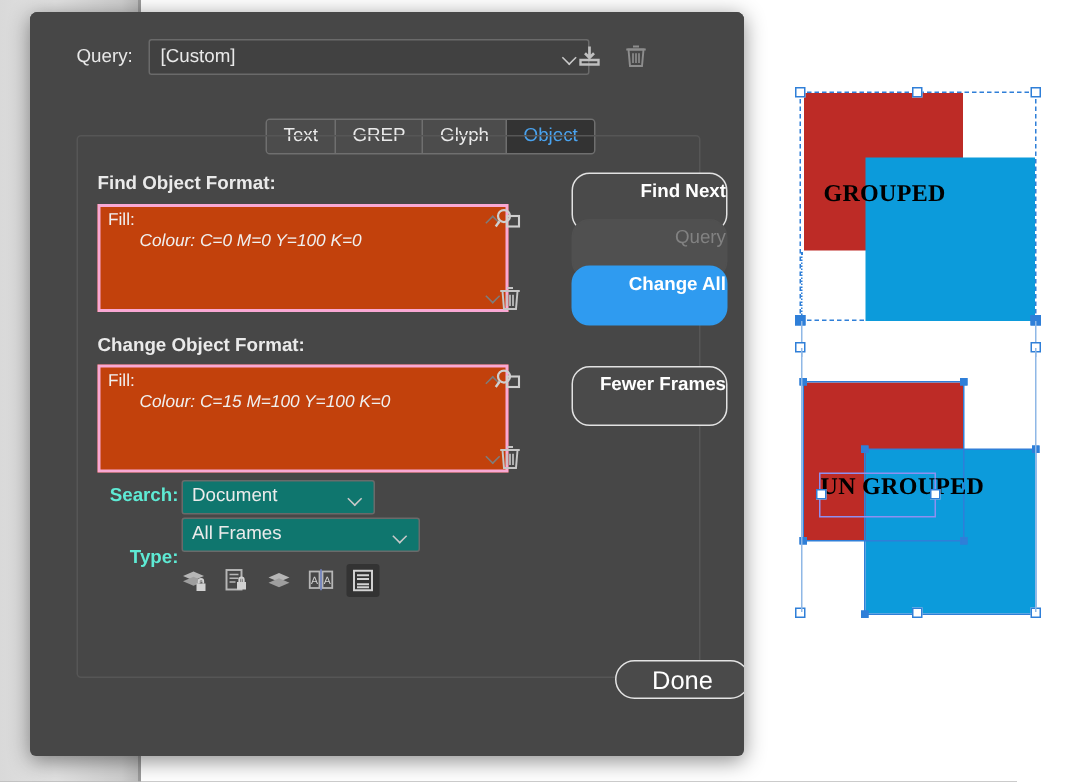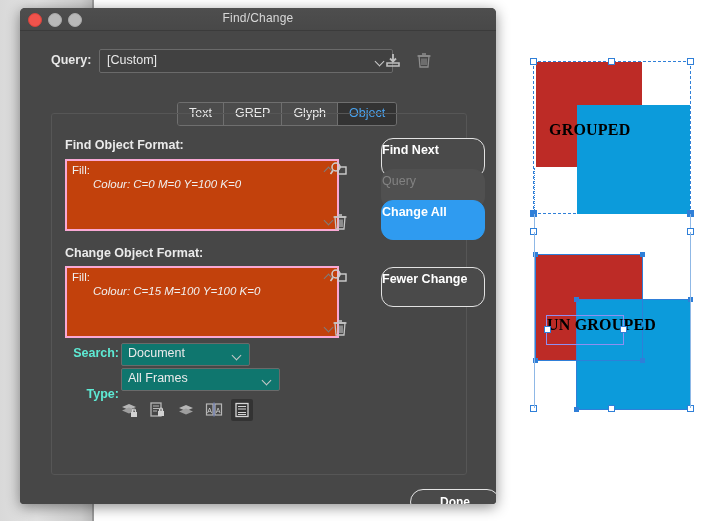--- a/index.html
+++ b/index.html
@@ -88,21 +88,21 @@
   .query-row {
     position: absolute;
     left: 0; top: 18px;
     width: 476px; height: 24px;
   }
   .query-label {
     position: absolute;
     left: 31px; top: 4px;
     font-size: 12.5px;
     color: #e8e8e8;
-    font-weight: 700;
+    font-weight: 400;
   }
   .query-select {
     position: absolute;
     left: 79px; top: 0;
     width: 272px; height: 22px;
     background: #414141;
     border: 1px solid #6a6a6a;
     border-radius: 2px;
     padding-left: 20px;
   }
@@ -229,21 +229,21 @@
   .trash-change{ top: 286px; }
 
   
   .act-btn {
     position: absolute;
     left: 361px;
     width: 104px; height: 40px;
     border-radius: 12px;
     font-size: 12.5px;
     font-weight: 700;
-    text-align: left;
+    text-align: right;
     line-height: 23px;
     cursor: pointer;
     box-sizing: border-box;
   }
   .btn-findnext {
     top: 107px;
     background: #4a4a4a;
     border: 1.4px solid #e2e2e2;
     color: #ffffff;
   }
@@ -316,28 +316,28 @@
     display: flex;
     align-items: center;
     justify-content: center;
     cursor: pointer;
   }
   .tgl.on { background: #333333; }
 
   
   .btn-done {
     position: absolute;
-    left: 390px; top: 458px;
+    left: 390px; top: 432px;
     width: 90px; height: 26px;
     border-radius: 13px;
     background: #4a4a4a;
     border: 1.4px solid #e4e4e4;
     color: #ffffff;
-    font-size: 12px;
-    font-weight: 700;
+    font-size: 17px;
+    font-weight: 400;
     text-align: center;
     line-height: 25px;
     cursor: pointer;
     box-sizing: border-box;
   }
 
   
   .doc-obj { position: absolute; }
   .shape { position: absolute; }
   .shape-label {
@@ -441,26 +441,20 @@
     <div class="handle" style="left:530px; top:405px;"></div>
     <div class="handle" style="left:687px; top:405px;"></div>
     <div class="handle" style="left:608px; top:405px;"></div>
 
     <div class="guide-v" style="left:534px; top:232px; height:176px;"></div>
     <div class="guide-v" style="left:690px; top:232px; height:176px;"></div>
   </div>
 
   <div class="dialog">
 
-    <div class="titlebar">
-      <div class="traffic close"></div>
-      <div class="traffic min"></div>
-      <div class="traffic zoom"></div>
-      <div class="titlebar-label">Find/Change</div>
-    </div>
 
     <div class="dialog-body">
 
       <div class="query-row">
         <div class="query-label">Query:</div>
         <div class="query-select">
           <div class="val">[Custom]</div>
           <div class="chev"></div>
         </div>
         <div class="icon-btn icon-save">
@@ -527,21 +521,21 @@
         <svg width="24" height="22" viewBox="0 0 24 22">
           <path d="M7 6 L17 6 L16 18 L8 18 Z" fill="none" stroke="#c6c6c6" stroke-width="1.3"></path>
           <path d="M5.5 6 L18.5 6 M10 4 L14 4" stroke="#c6c6c6" stroke-width="1.3"></path>
           <path d="M10 8.5 L10 16 M12 8.5 L12 16 M14 8.5 L14 16" stroke="#c6c6c6" stroke-width="1.1"></path>
         </svg>
       </div>
 
       <div class="act-btn btn-findnext">Find Next</div>
       <div class="act-btn btn-change">Query</div>
       <div class="act-btn btn-changeall">Change All</div>
-      <div class="act-btn btn-fewer">Fewer Change</div>
+      <div class="act-btn btn-fewer">Fewer Frames</div>
 
       <div class="sel-label search-label">Search:</div>
       <div class="sel-box search-box">
         <div class="val">Document</div>
         <div class="chev"></div>
       </div>
 
       <div class="sel-label type-label">Type:</div>
       <div class="sel-box type-box">
         <div class="val">All Frames</div>

